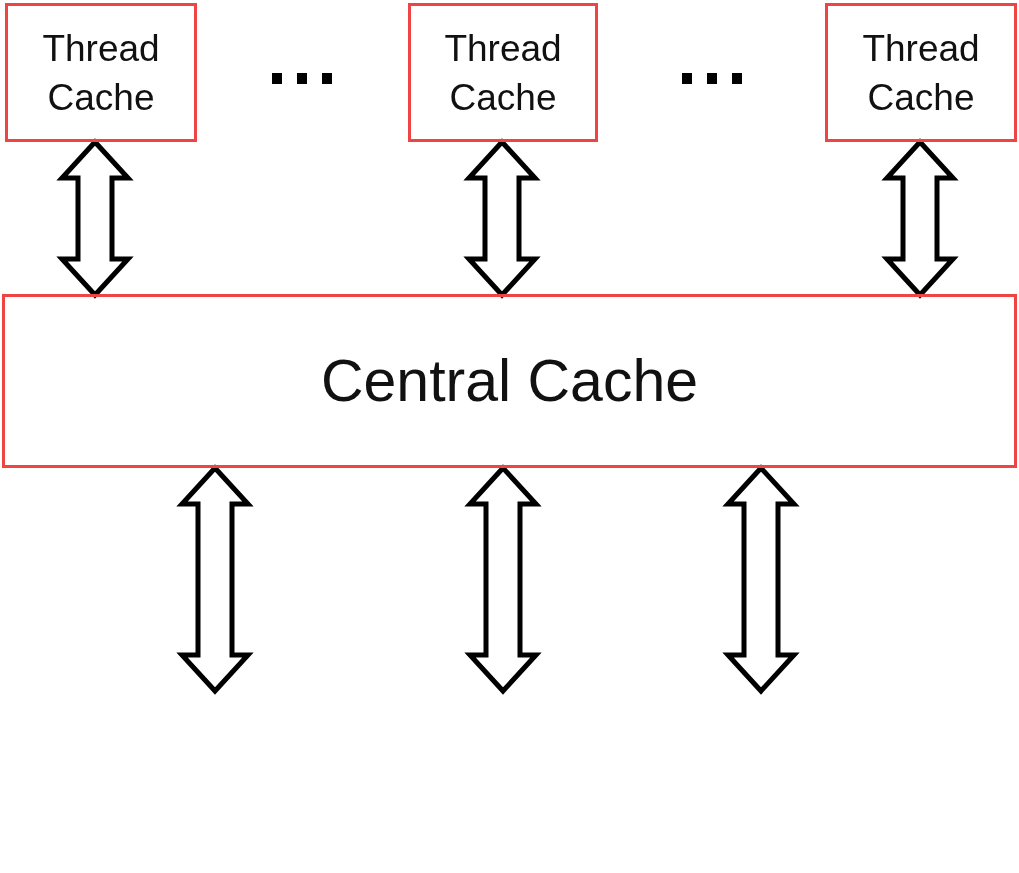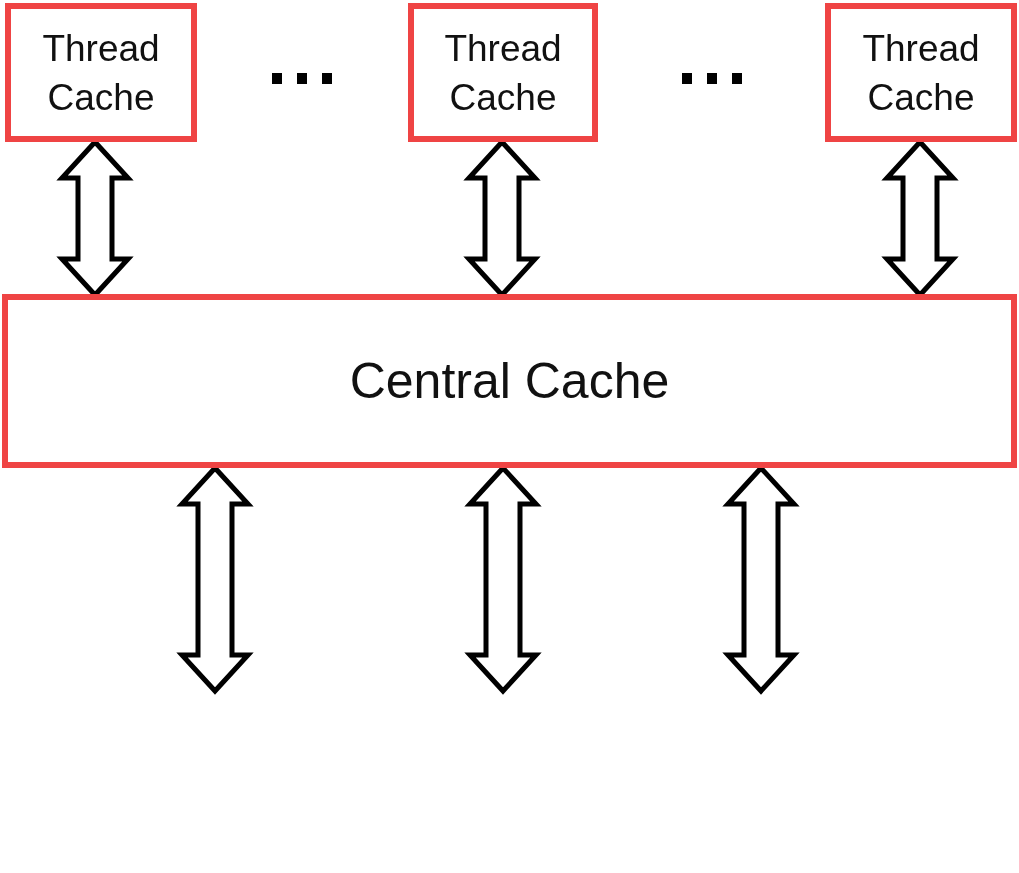--- a/index.html
+++ b/index.html
@@ -12,21 +12,21 @@
     width: 1019px;
     height: 873px;
     background: #ffffff;
     font-family: "Liberation Sans", sans-serif;
     color: #111111;
     overflow: hidden;
   }
   .node {
     position: absolute;
     box-sizing: border-box;
-    border: 6px solid #ef4444;
+    border: 3px solid #ef4444;
     background: transparent;
     display: flex;
     align-items: center;
     justify-content: center;
     text-align: center;
     z-index: 2;
   }
   .node .label {
     display: block;
     width: 100%;
@@ -36,21 +36,21 @@
     height: 139px;
     top: 3px;
     font-size: 37px;
     line-height: 49px;
     letter-spacing: 0px;
   }
   .wide-box {
     left: 2px;
     width: 1015px;
     height: 174px;
-    font-size: 50px;
+    font-size: 59px;
     line-height: 56px;
   }
   .dots {
     position: absolute;
     top: 73px;
     display: flex;
     gap: 15px;
     z-index: 2;
   }
   .dots .dot {

